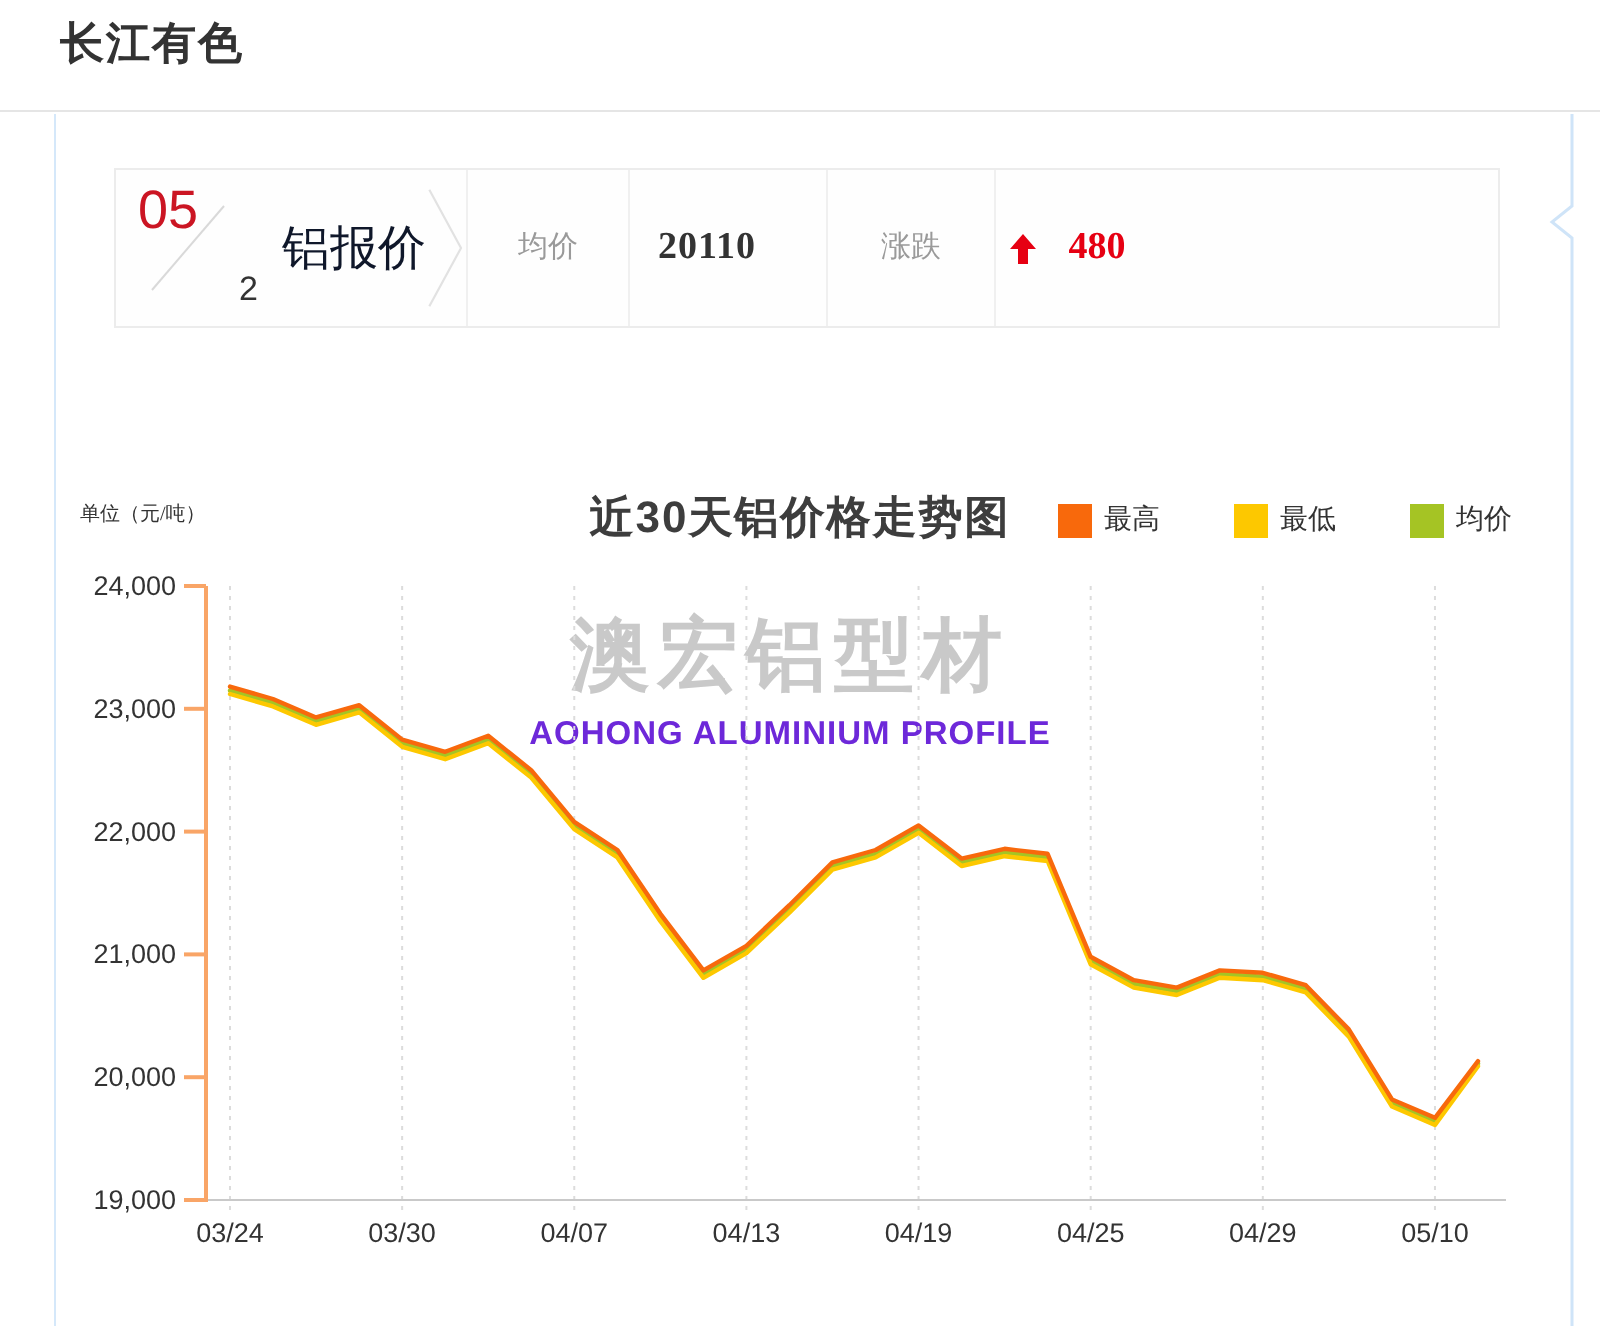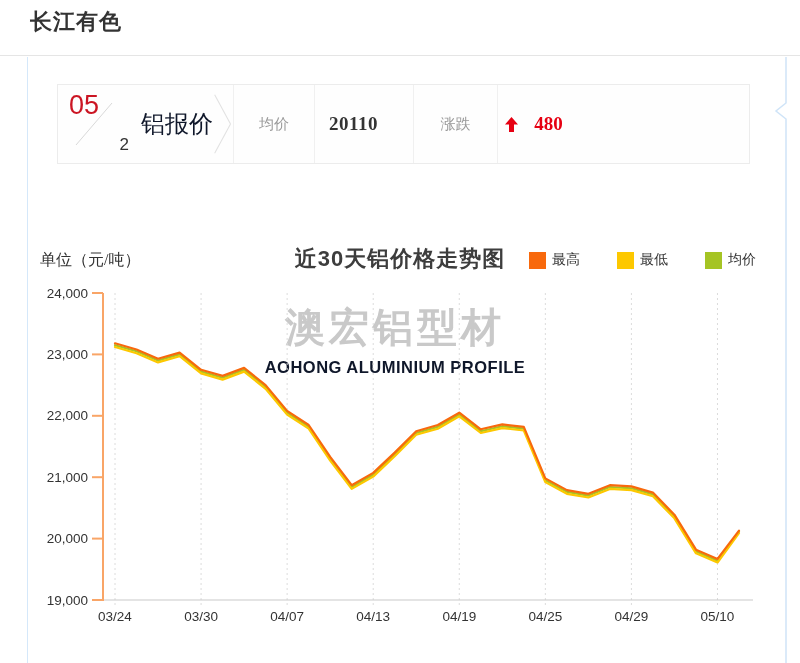--- a/index.html
+++ b/index.html
@@ -25,30 +25,30 @@
   .gray-label{color:#9a9a9a;font-size:15px;line-height:1.7;text-align:center;}
   .rvalue-cell{width:147px;}
   .num{font-family:"Liberation Serif",serif;font-weight:bold;font-size:19px;color:#333;letter-spacing:.5px;}
   .alabel-cell{width:81px;}
   .avalue-cell{width:78px;align-items:center;}
   .clabel-cell{width:84px;margin-left:21px;}
   .cvalue-cell{width:73px;gap:16px;}
   .num-red{font-family:"Liberation Serif",serif;font-weight:bold;font-size:19px;color:#e60012;}
 
   .chart-title{position:absolute;left:0;top:196px;width:800px;text-align:center;font-size:22px;font-weight:bold;color:#3d3d3d;letter-spacing:1px;margin-top:48px;}
-  .unit-label{position:absolute;left:40px;top:250px;font-size:16px;color:#333;font-family:Liberation Serif, serif;}
+  .unit-label{position:absolute;left:40px;top:250px;font-size:10px;color:#333;font-family:Liberation Serif, serif;}
 
   .legend{position:absolute;left:508px;top:251px;display:flex;gap:16px;align-items:center;}
   .legend-item{display:flex;align-items:center;gap:6px;cursor:default;padding-left:21px;}
   .legend-swatch{width:17px;height:17px;display:inline-block;}
   .legend-label{font-size:14px;color:#333;}
 
   .watermark{position:absolute;left:230px;top:300px;width:330px;text-align:center;z-index:1;}
   .wm-cn{font-size:40px;font-weight:bold;color:#c9c9c9;letter-spacing:4px;}
-  .wm-en{font-size:16.5px;font-weight:bold;color:#0f172a;letter-spacing:.5px;margin-top:3px;}
+  .wm-en{font-size:16.5px;font-weight:bold;color:#6d28d9;letter-spacing:.5px;margin-top:3px;}
 
   #chart-svg{position:absolute;left:0;top:240px;z-index:2;}
 </style>
 </head>
 <body>
 
 <div id="page">
 
   <div class="page-title">长江有色</div>
   <div class="top-divider"></div>

